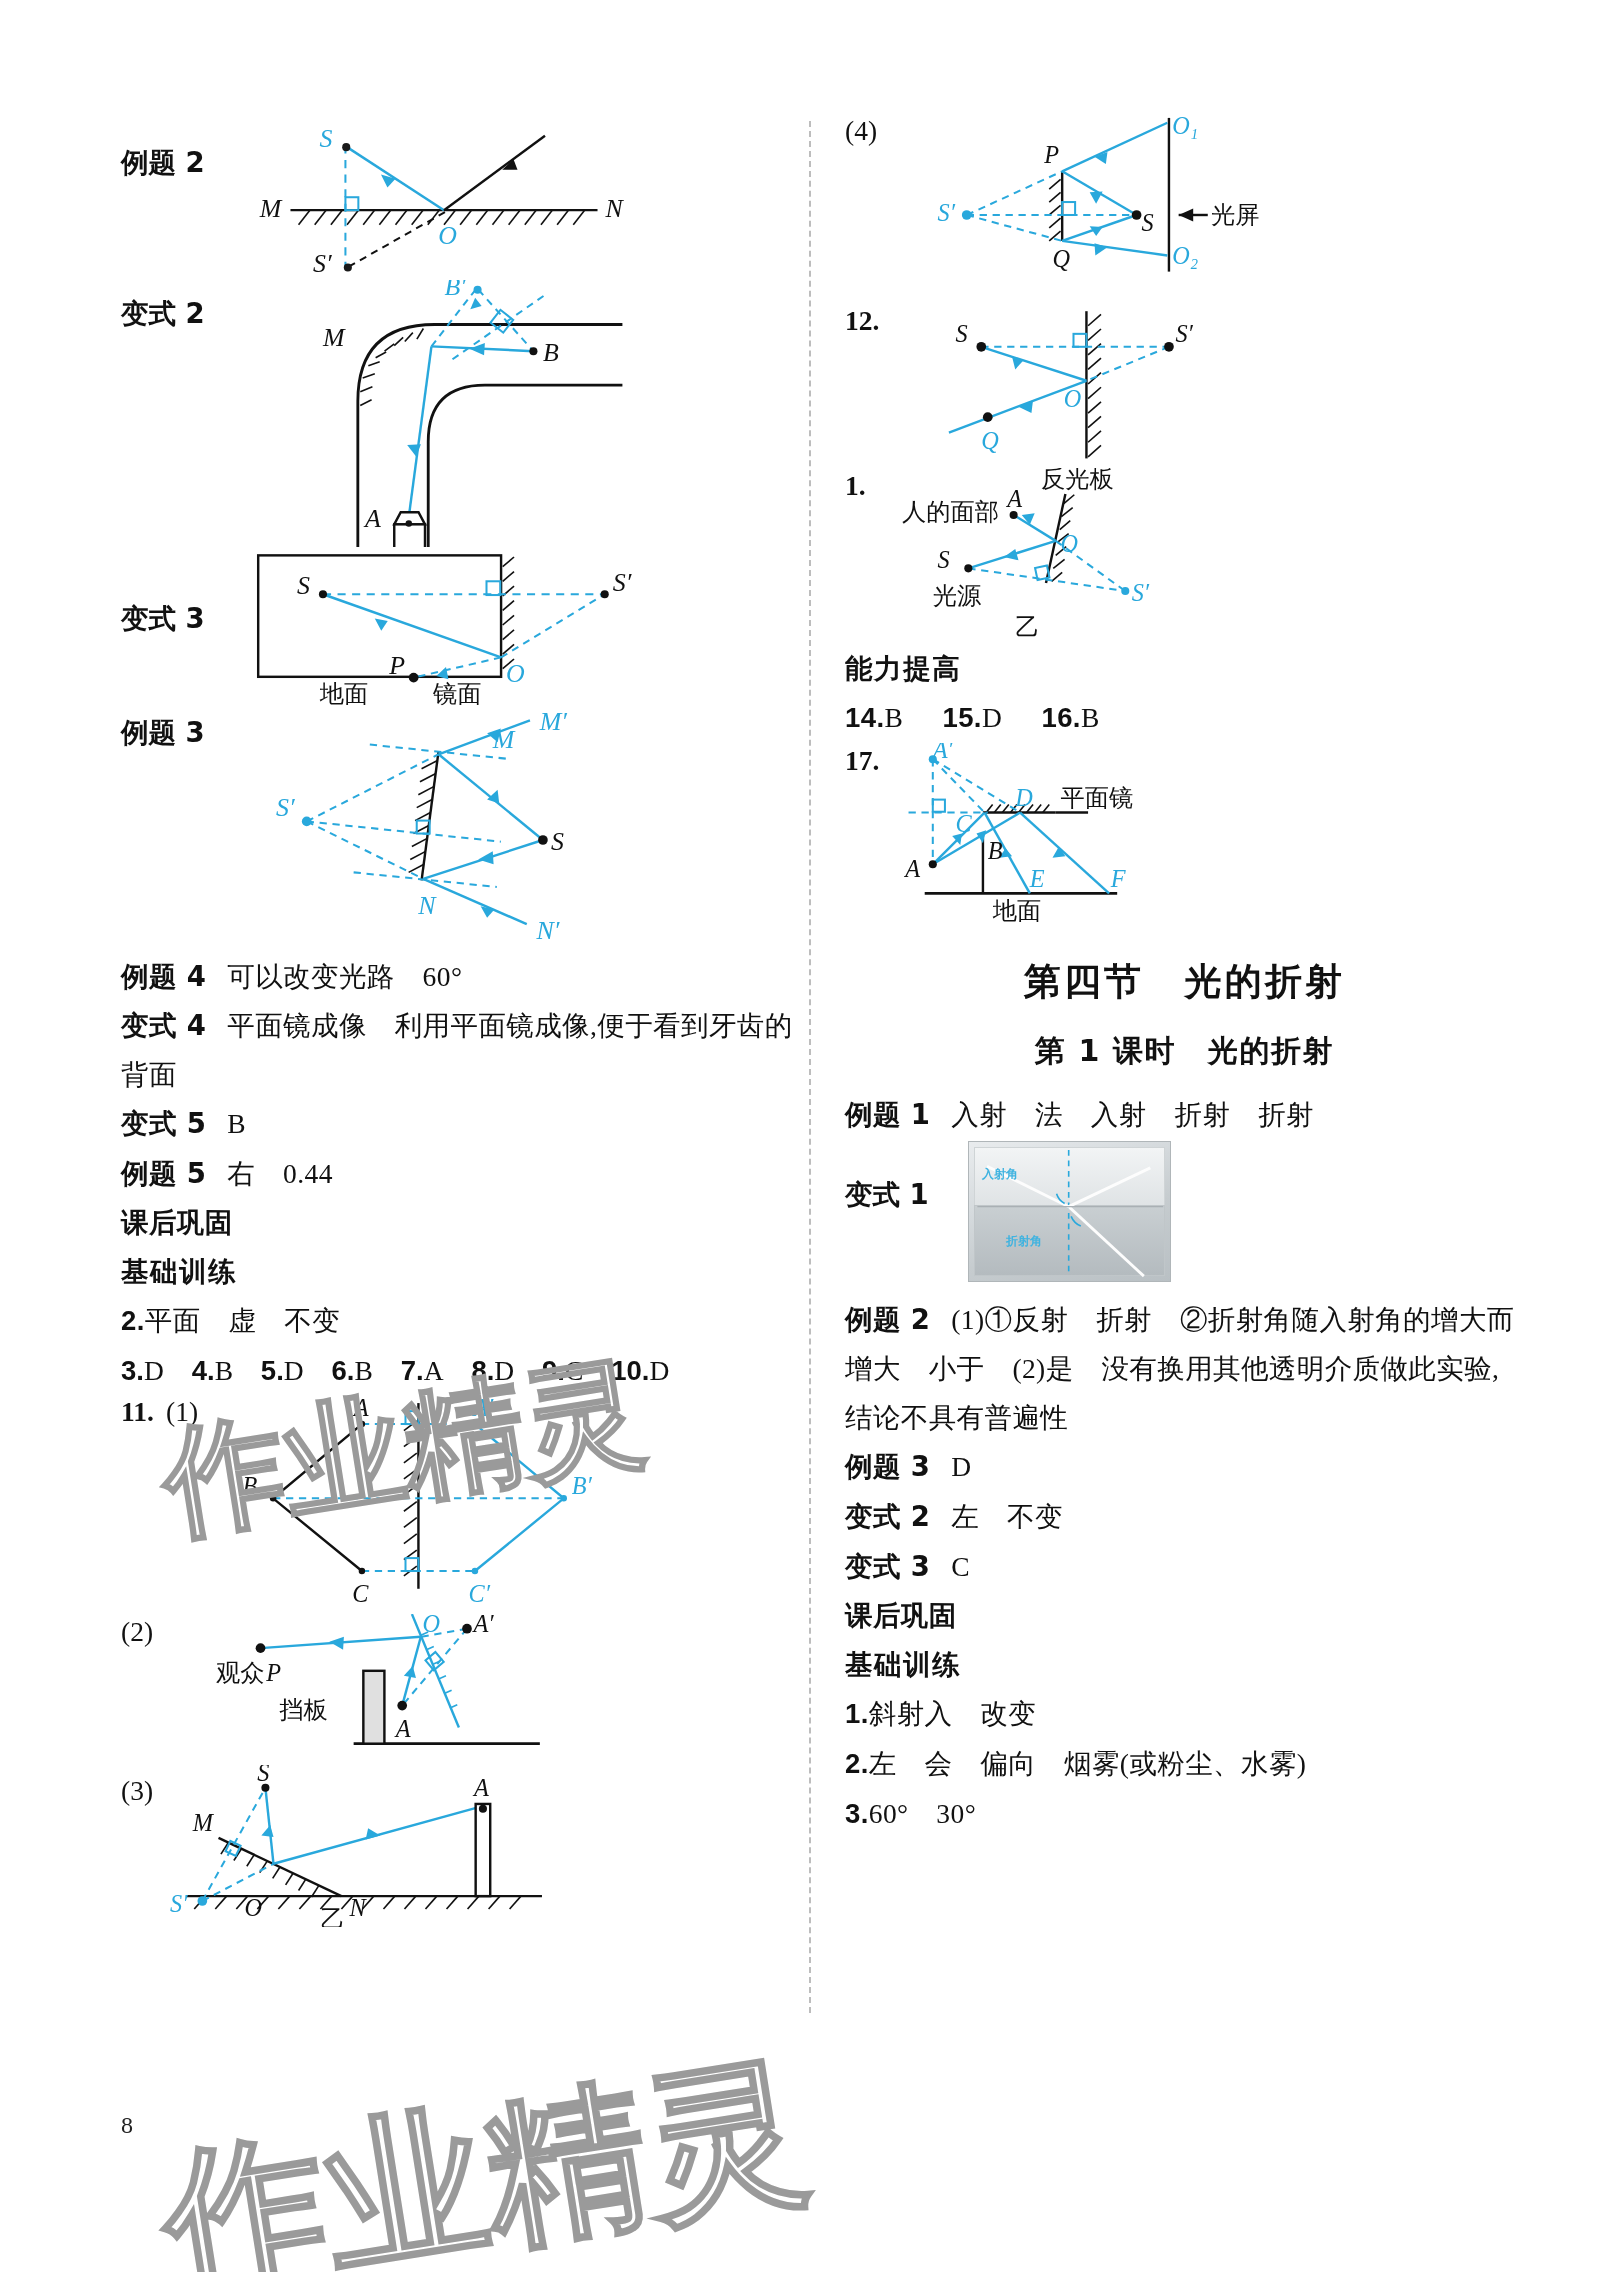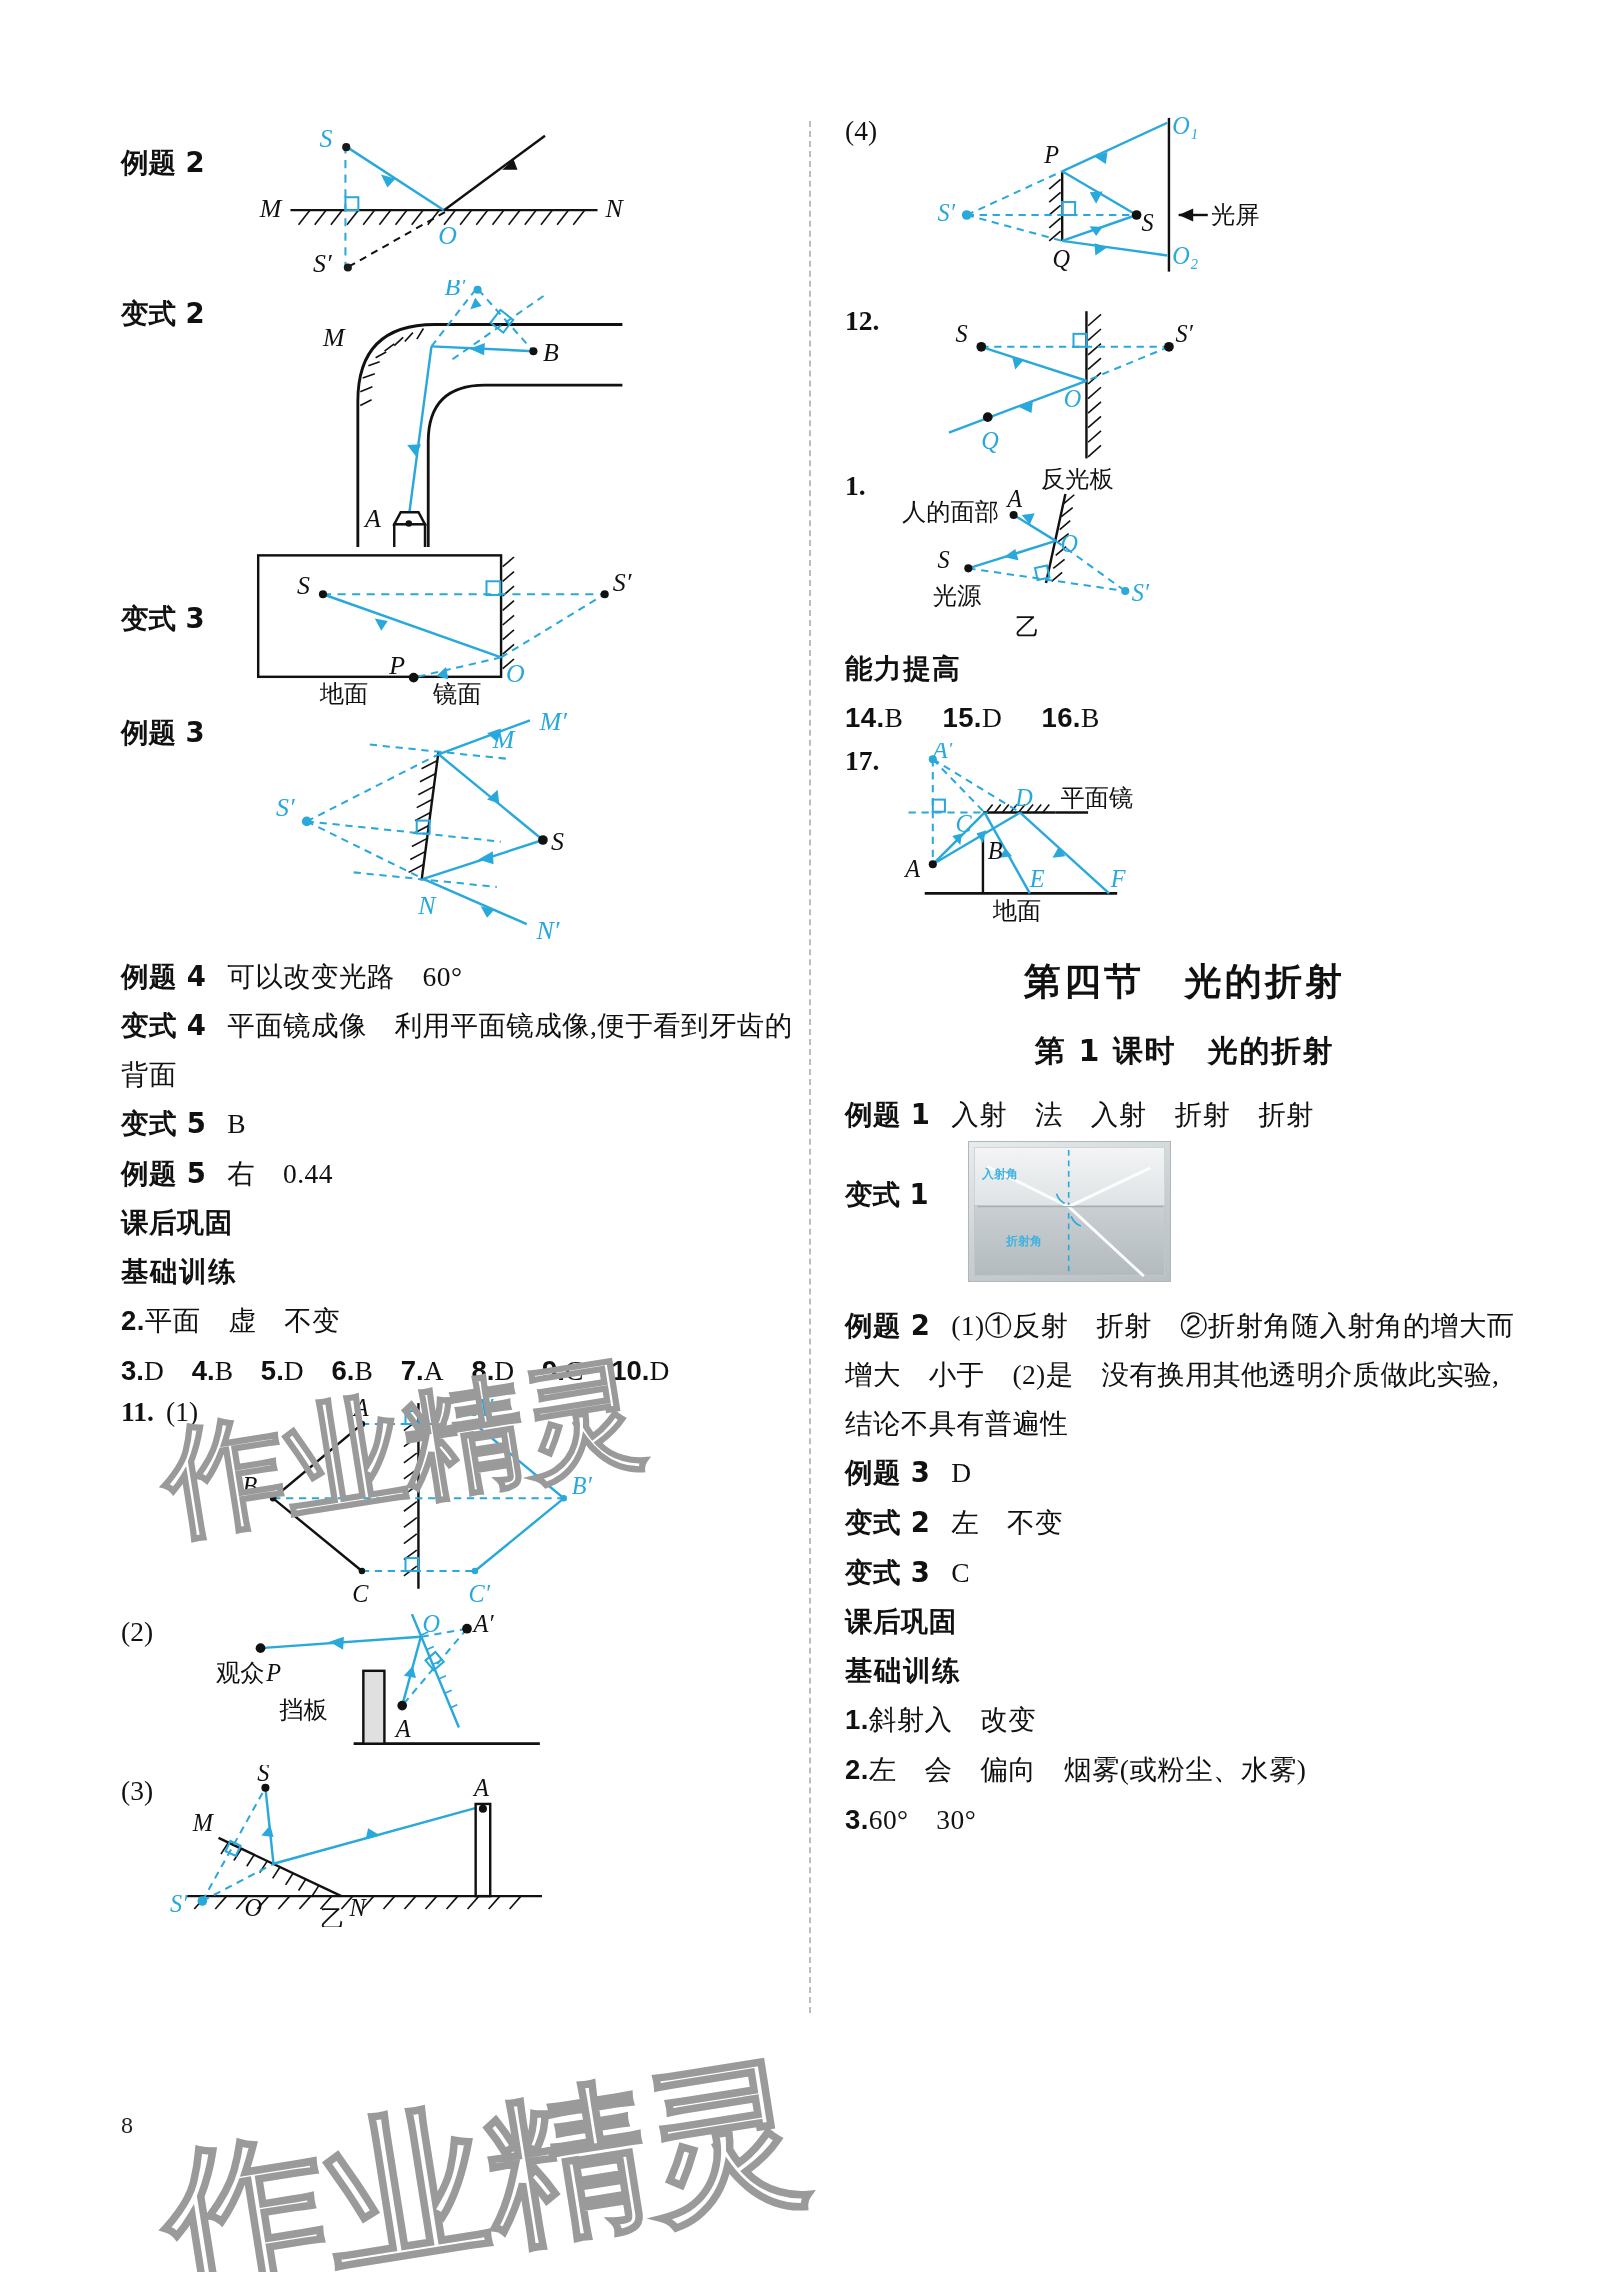--- a/index.html
+++ b/index.html
@@ -671,21 +671,21 @@
           <line x1="123" y1="80" x2="216" y2="166" stroke="#fdfdfd" stroke-width="3.5"></line>
           <line x1="10" y1="80" x2="240" y2="80" stroke="#a9b0b4" stroke-width="1.6"></line>
           <path d="M 108 64 A 20 20 0 0 0 118 76" fill="none" stroke="#29a8dc" stroke-width="2"></path>
           <path d="M 126 92 A 22 22 0 0 0 138 104" fill="none" stroke="#29a8dc" stroke-width="2"></path>
         </svg>
         <div class="ph-txt" style="left:13px;top:24px;">入射角</div>
         <div class="ph-txt" style="left:37px;top:91px;">折射角</div>
       </div>
     </div>
 
-    <div style="margin-top:19px;">
+    <div style="margin-top:13px;">
       <div class="line wrap">
         <span class="head-cn">例题 2</span><span class="sp"></span><span>(1)①反射　折射　②折射角随入射角的增大而增大　小于　(2)是　没有换用其他透明介质做此实验,结论不具有普遍性</span>
       </div>
       <div class="line">
         <span class="head-cn">例题 3</span><span class="sp"></span><span>D</span>
       </div>
       <div class="line">
         <span class="head-cn">变式 2</span><span class="sp"></span><span>左　不变</span>
       </div>
       <div class="line">

